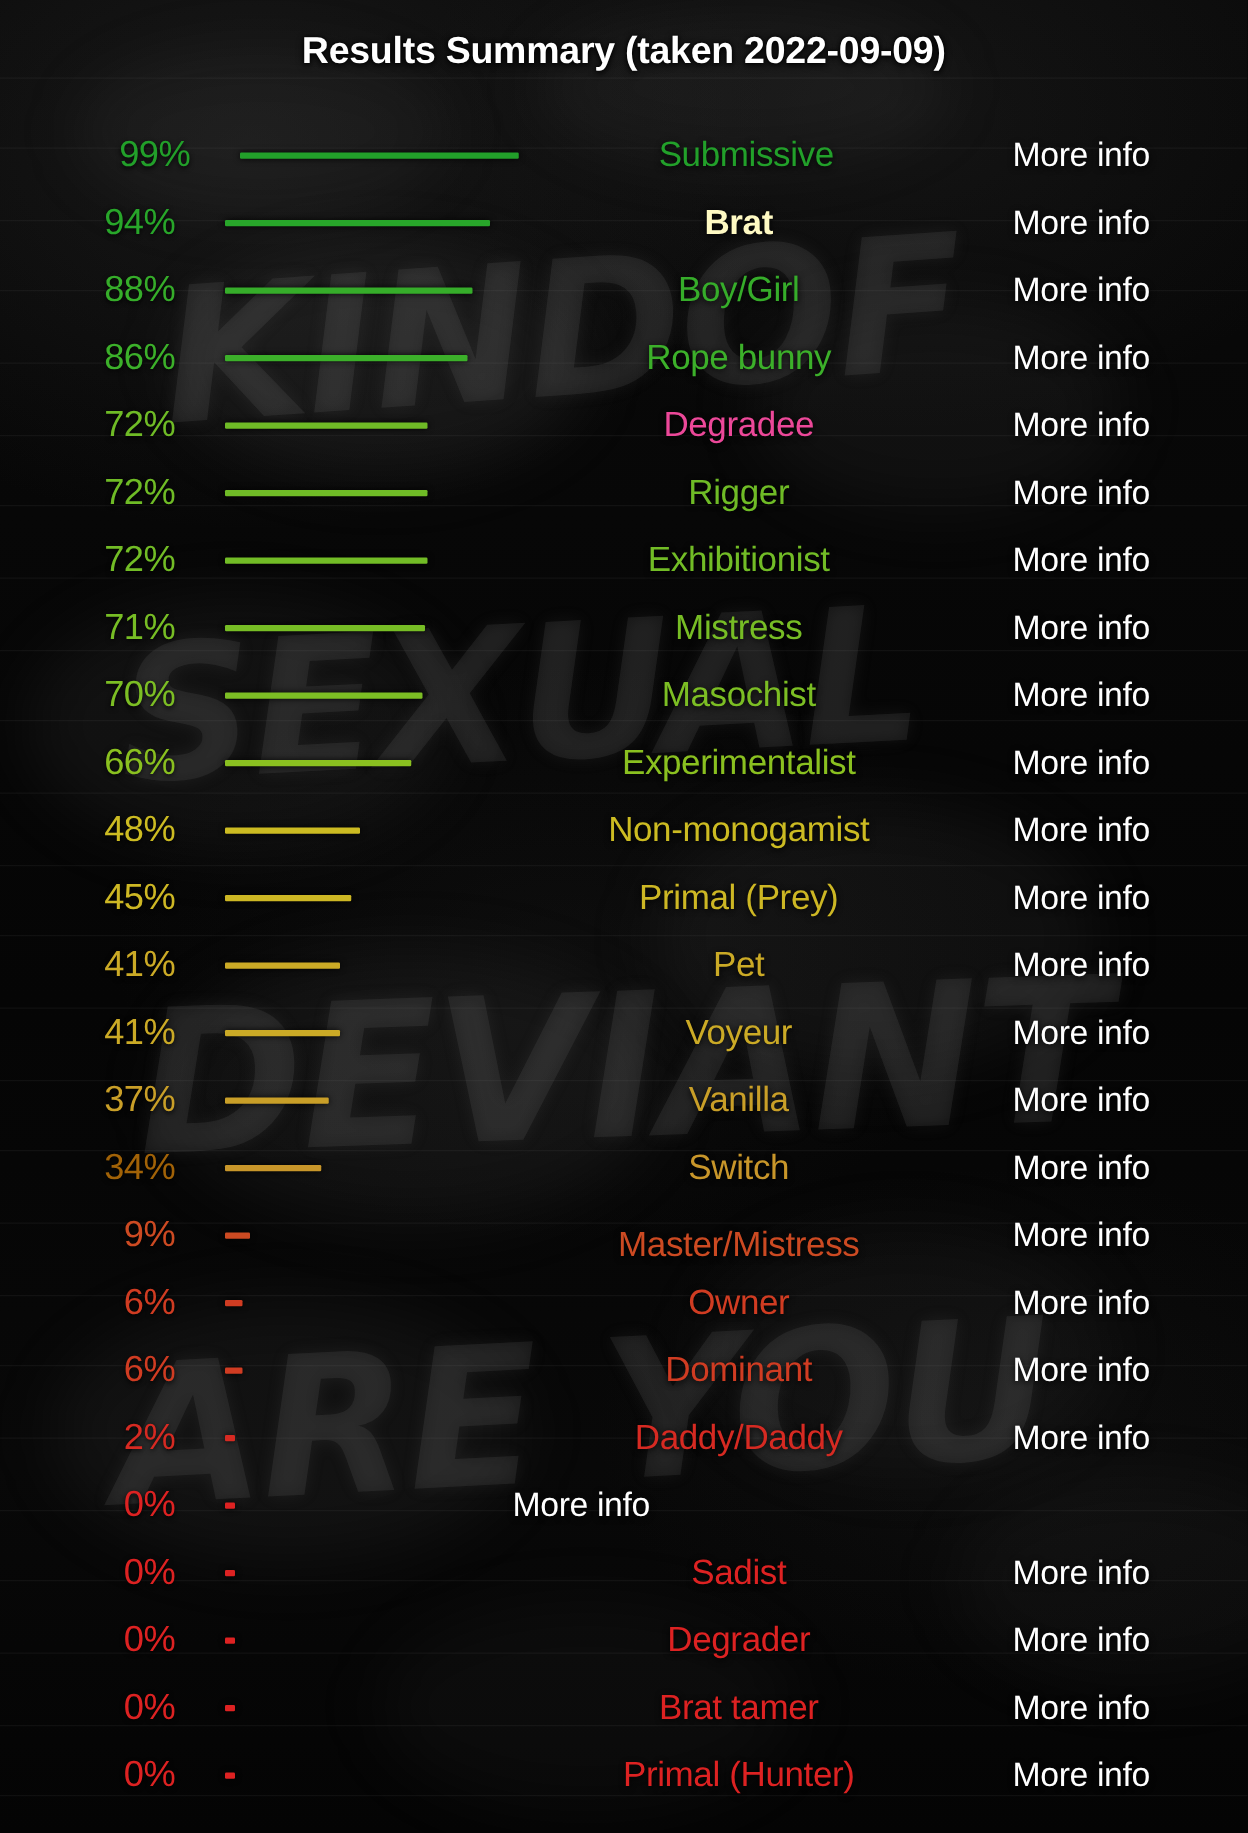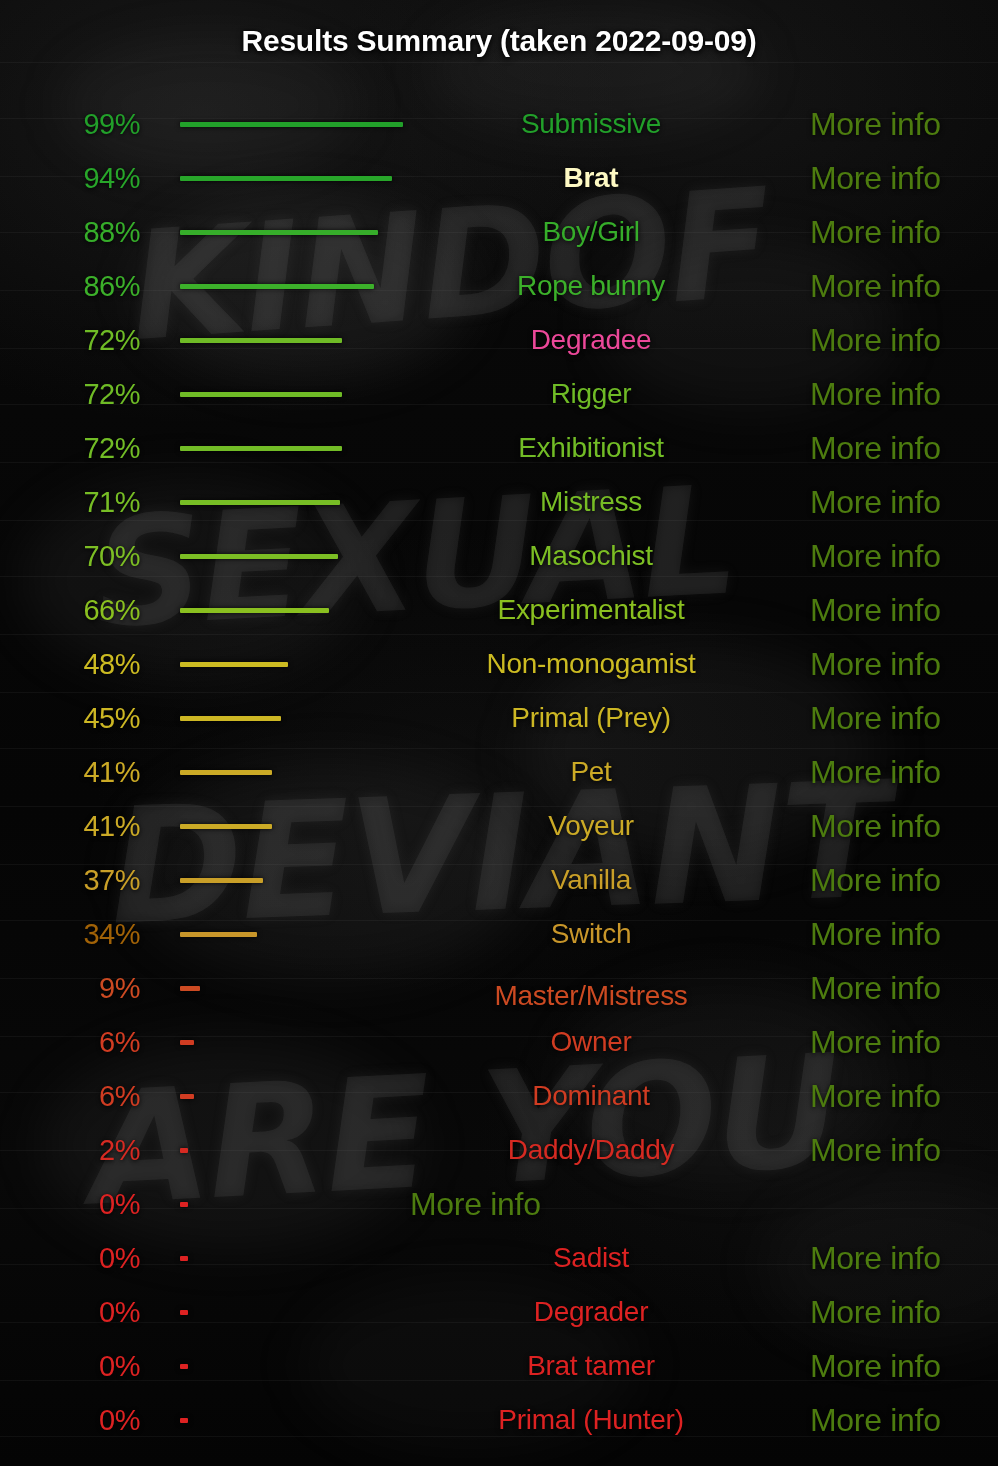--- a/index.html
+++ b/index.html
@@ -90,22 +90,22 @@
     font-size:28px;
     letter-spacing:-.3px;
     padding-right:38px;
     text-shadow:0 1px 5px rgba(0,0,0,.95);
     white-space:nowrap;
   }
   .more{
     flex:0 0 188px;
     width:188px;
     text-align:left;
-    color:#4d7c0f;
-    font-size:32px;
+    color:#ffffff;
+    font-size:27px;
     letter-spacing:-.3px;
     cursor:pointer;
     text-shadow:0 1px 5px rgba(0,0,0,.95);
   }
 </style>
 </head>
 <body>
 
 <div id="wall">
     <div class="brickline" style="top: 62px;"></div>
@@ -147,21 +147,21 @@
     <div class="tag" style="left: 130px; top: 178px; font-size: 150px; transform: rotate(-4deg);">KINDOF</div>
     <div class="tag" style="left: 95px; top: 470px; font-size: 150px; transform: rotate(-3deg);">SEXUAL</div>
     <div class="tag" style="left: 110px; top: 760px; font-size: 160px; transform: rotate(-2deg);">DEVIANT</div>
     <div class="tag" style="left: 90px; top: 1040px; font-size: 155px; transform: rotate(-3deg);">ARE YOU</div>
   </div>
 
 <div id="title">Results Summary (taken 2022-09-09)</div>
 
 <div id="rows">
     <div class="row">
-      <div class="pct" style="color: rgb(34, 160, 42);">99%</div>
+      <div class="pct" style="color: rgb(34, 160, 42); padding-left: 12px;">99%</div>
       <div class="barwrap">
         <div class="bar" style="width: 223px; background: rgb(34, 160, 42);"></div>
       </div>
       <div class="label" style="color: rgb(34, 160, 42);">Submissive</div>
       <div class="more">More info</div>
     </div>
     <div class="row">
       <div class="pct" style="color: rgb(40, 166, 42);">94%</div>
       <div class="barwrap">
         <div class="bar" style="width: 212px; background: rgb(40, 166, 42);"></div>

